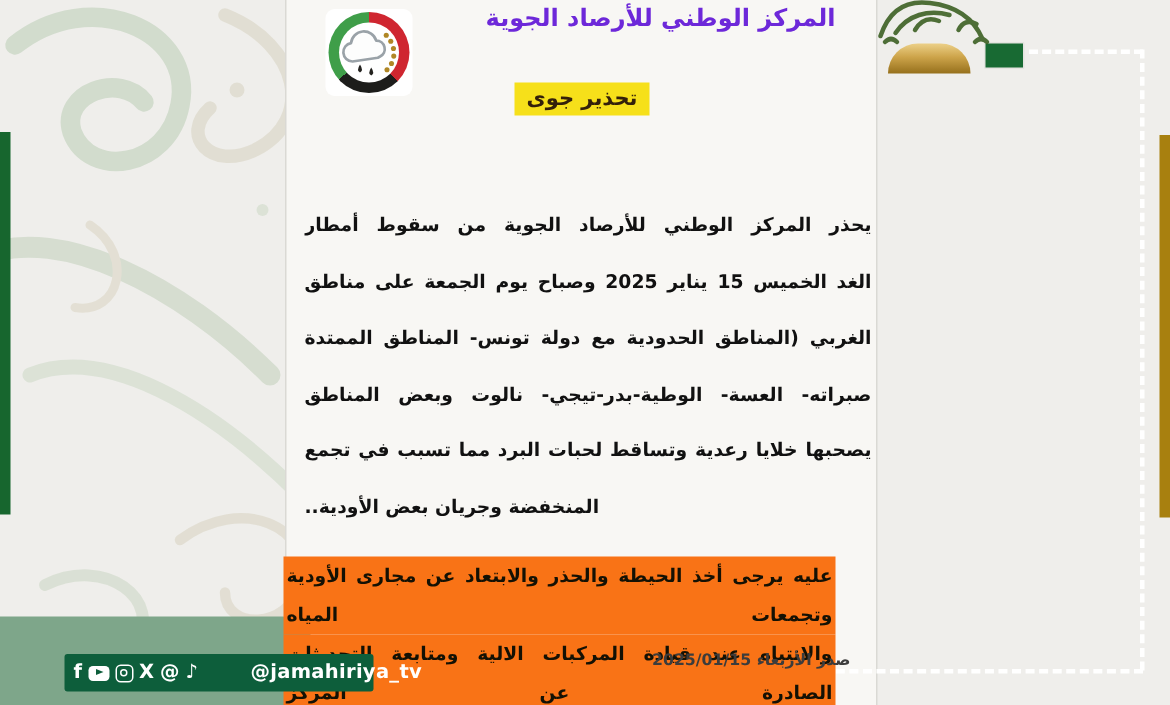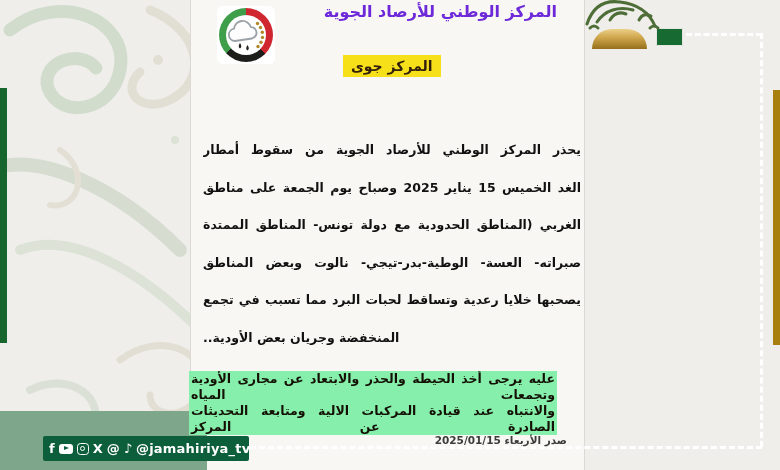--- a/index.html
+++ b/index.html
@@ -41,37 +41,37 @@
   #org-title{top:2px;right:223px;font-size:16px;font-weight:bold;color:#6d28d9;white-space:nowrap;}
   #warning-badge{left:343px;top:55px;background:#f6e01a;color:#33200a;
                  font-size:14px;font-weight:bold;padding:3px 8px;white-space:nowrap;}
   #body-text{left:203px;top:131px;width:378px;color:#111;
              font-size:12.5px;font-weight:bold;}
   .body-line{line-height:37.5px;height:37.5px;text-align:justify;text-align-last:justify;
              direction:rtl;overflow:hidden;}
   .body-line.flush-left{text-align:left;text-align-last:left;}
   #advice-text{left:189px;top:371px;width:368px;color:#141104;
                font-size:12.5px;font-weight:bold;}
-  .advice-line{line-height:16px;text-align:justify;text-align-last:justify;
-               direction:rtl;background:#86efac;padding:0 2px;overflow:hidden;}
+  .advice-line{line-height:26px;text-align:justify;text-align-last:justify;
+               direction:rtl;background:#f97316;padding:0 2px;overflow:hidden;}
   #issued-line{top:434px;right:213px;font-size:10.5px;font-weight:600;color:#3c3c3c;white-space:nowrap;}
 
   
   #social-bar{left:43px;top:436px;width:206px;height:25px;background:#0d5e3b;
               border-radius:2px;display:flex;align-items:center;gap:4px;
               padding:0 6px;box-sizing:border-box;color:#fff;}
   .sicon{display:inline-flex;align-items:center;justify-content:center;
          font-size:13px;font-weight:bold;line-height:1;color:#fff;}
   .yt-shape{width:14px;height:10px;background:#fff;border-radius:3px;position:relative;}
   .yt-shape::after{content:"";position:absolute;left:5px;top:2.5px;border-left:5px solid #0d5e3b;
                    border-top:2.5px solid transparent;border-bottom:2.5px solid transparent;}
   .ig-shape{width:10px;height:10px;border:1.6px solid #fff;border-radius:3.5px;position:relative;}
   .ig-shape::after{content:"";position:absolute;left:2px;top:2px;width:3px;height:3px;
                    border:1.3px solid #fff;border-radius:50%;}
-  #social-handle{font-size:13px;font-weight:bold;letter-spacing:.2px;margin-right:2px;white-space:nowrap;}
+  #social-handle{font-size:13px;font-weight:bold;letter-spacing:.2px;margin-right:2px;white-space:nowrap;margin-left:31px;}
 </style>
 </head>
 <body>
 
 <svg id="ornament" class="abs" viewBox="0 0 240 470" fill="none">
   <g opacity="0.35" stroke-linecap="round">
     <path d="M10 30 C60 -10 130 20 120 70 C112 112 60 120 48 88 C40 62 80 48 96 68" stroke="#9dbb97" stroke-width="13"></path>
     <path d="M150 10 C200 30 210 80 170 100 C140 114 120 90 140 72" stroke="#c9c2a8" stroke-width="9"></path>
     <path d="M-10 170 C40 150 120 190 180 250" stroke="#a8bfa0" stroke-width="14"></path>
     <path d="M20 250 C70 230 140 270 200 330" stroke="#b9cdb2" stroke-width="10"></path>
@@ -120,21 +120,21 @@
       <path d="M64 24 q4 -8 12 -4"></path>
       <path d="M15 32 q4 -4 8 0"></path>
       <path d="M75 32 q4 -4 8 0"></path>
     </g>
   </svg>
   <div id="tv-dome" class="abs"></div>
 </div>
 
 <div id="org-title" class="abs rtl">المركز الوطني للأرصاد الجوية</div>
 
-<div id="warning-badge" class="abs rtl">المركز جوى</div>
+<div id="warning-badge" class="abs rtl">تحذير جوى</div>
 
 <div id="body-text" class="abs">
   <div class="body-line">يحذر المركز الوطني للأرصاد الجوية من سقوط أمطار متوسطة الى غزيرة يوم</div>
   <div class="body-line">الغد الخميس 15 يناير 2025  وصباح يوم الجمعة على مناطق أقصى الشمال</div>
   <div class="body-line">الغربي (المناطق الحدودية مع دولة تونس- المناطق الممتدة من راس اجدير إلى</div>
   <div class="body-line">صبراته- العسة- الوطية-بدر-تيجي- نالوت وبعض المناطق المجاورة لهم)</div>
   <div class="body-line">يصحبها خلايا رعدية وتساقط لحبات البرد مما تسبب في تجمع المياه في الأماكن</div>
   <div class="body-line flush-left">المنخفضة وجريان بعض الأودية..</div>
 </div>
 

